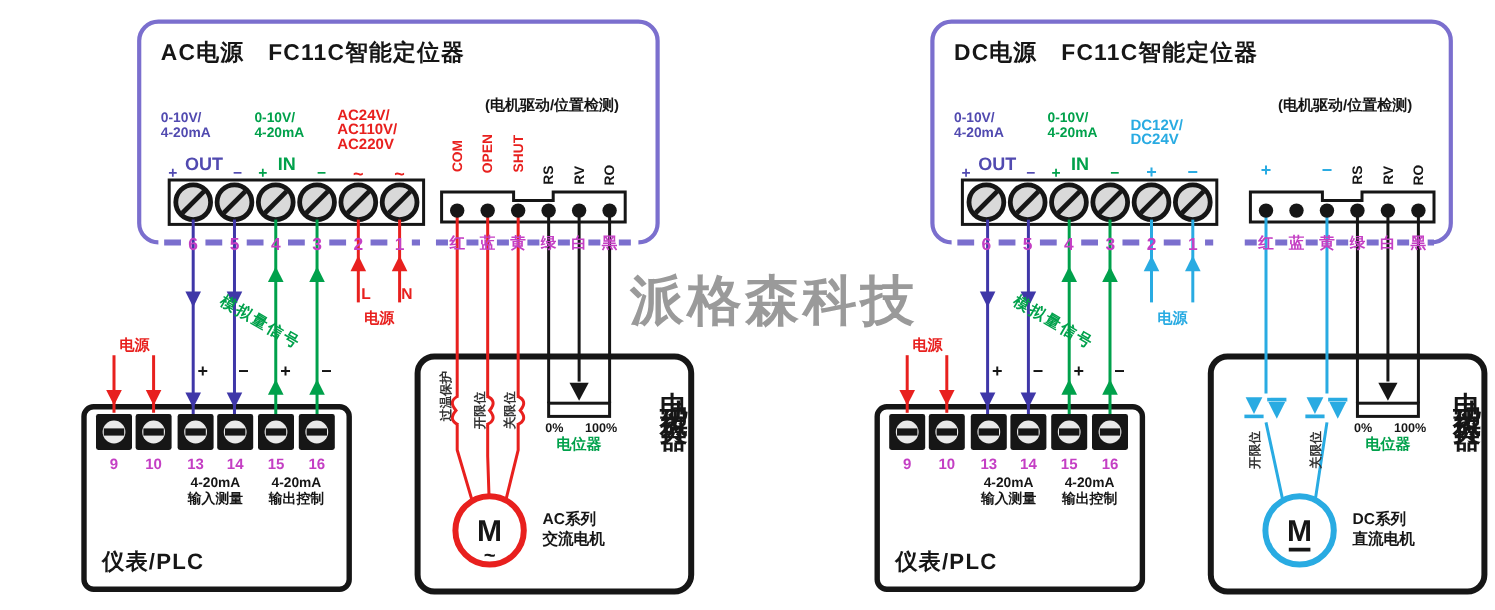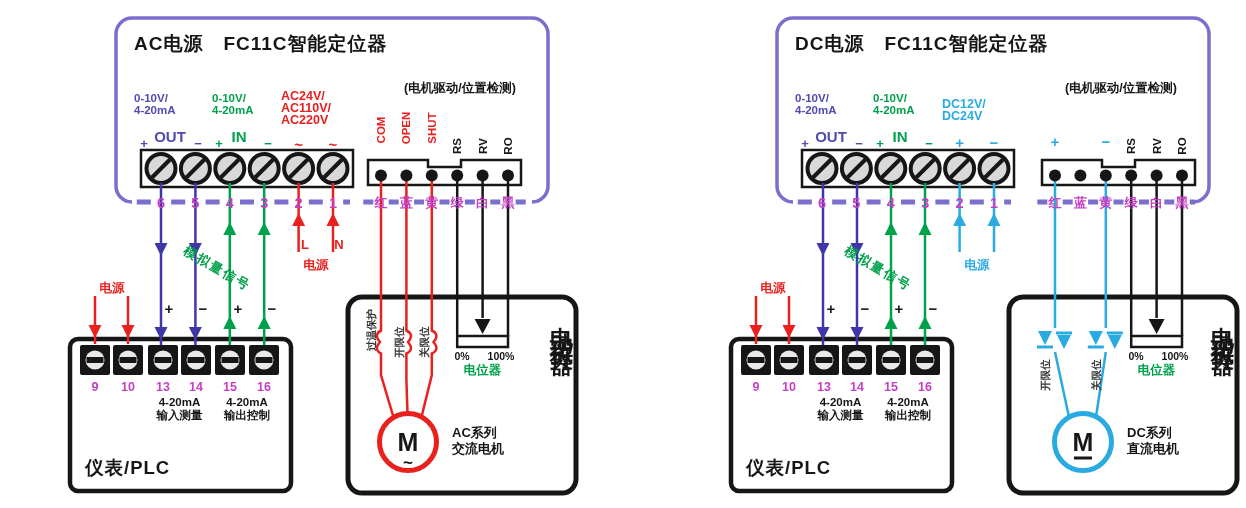--- a/index.html
+++ b/index.html
@@ -437,14 +437,15 @@
     <text class="tiny mid" x="1147" y="360">100%</text>
     <text class="md f-gr mid" x="1128.6" y="374">电位器</text>
     <text class="motM mid" x="1055" y="451">M</text>
     <text class="sign" x="1099" y="437">DC系列</text>
     <text class="sign" x="1099" y="453">直流电机</text>
   </g>
 </svg>
 
 <div class="vtitle" style="left:519px;top:308px;">电动执行器</div>
 <div class="vtitle" style="left:1180px;top:308px;">电动执行器</div>
+<div class="watermark">派格森科技</div>
 
 </div>
 
 </body></html>

